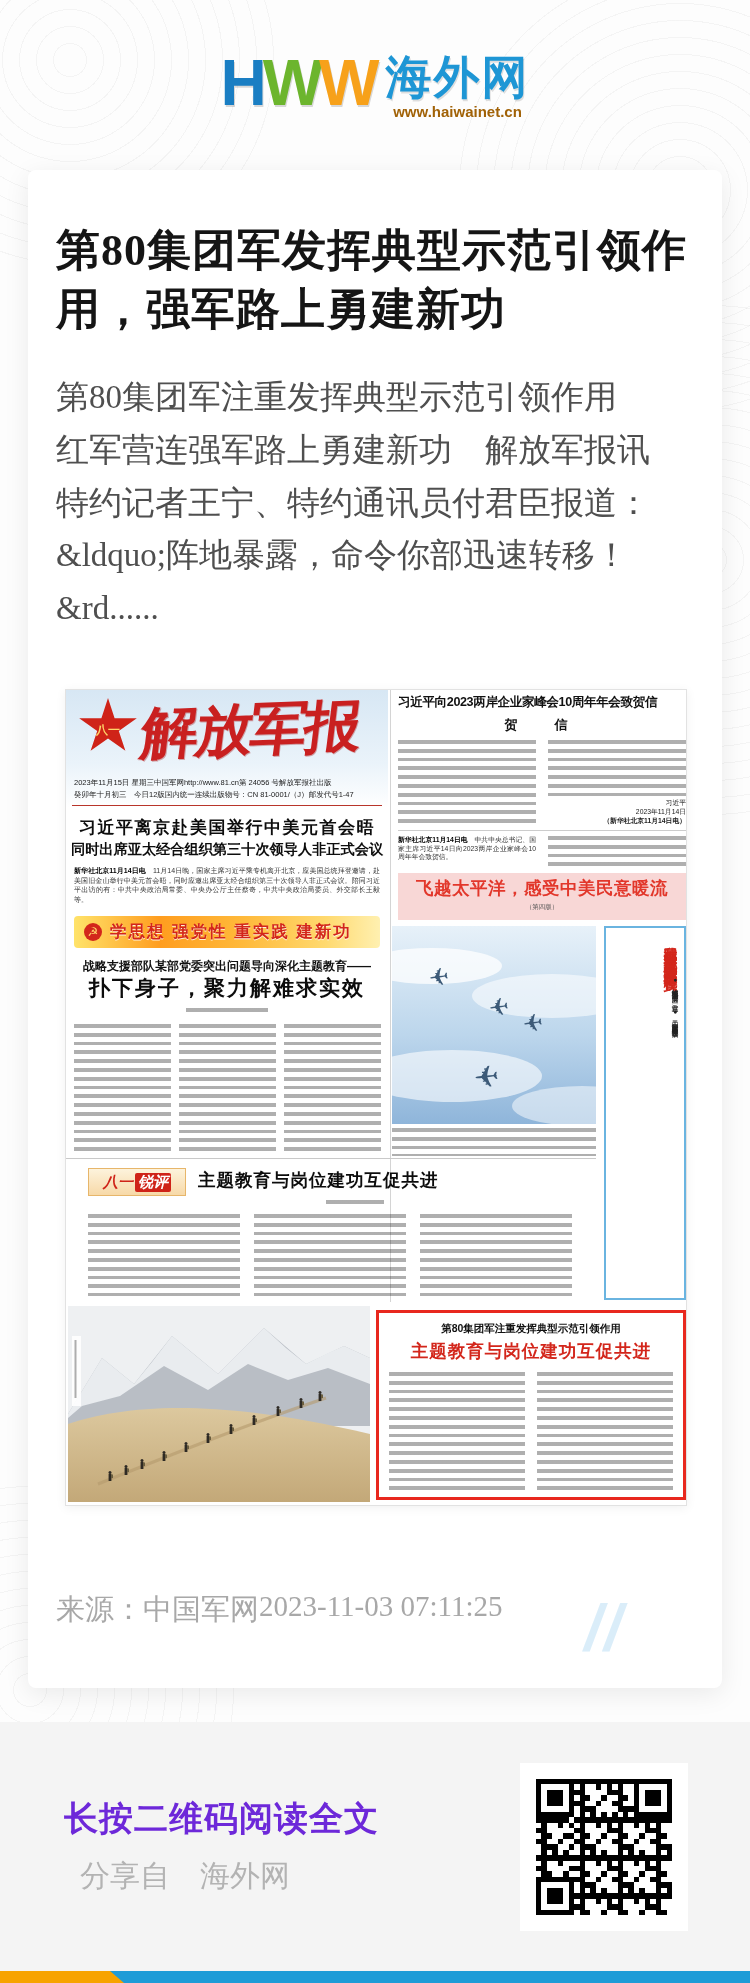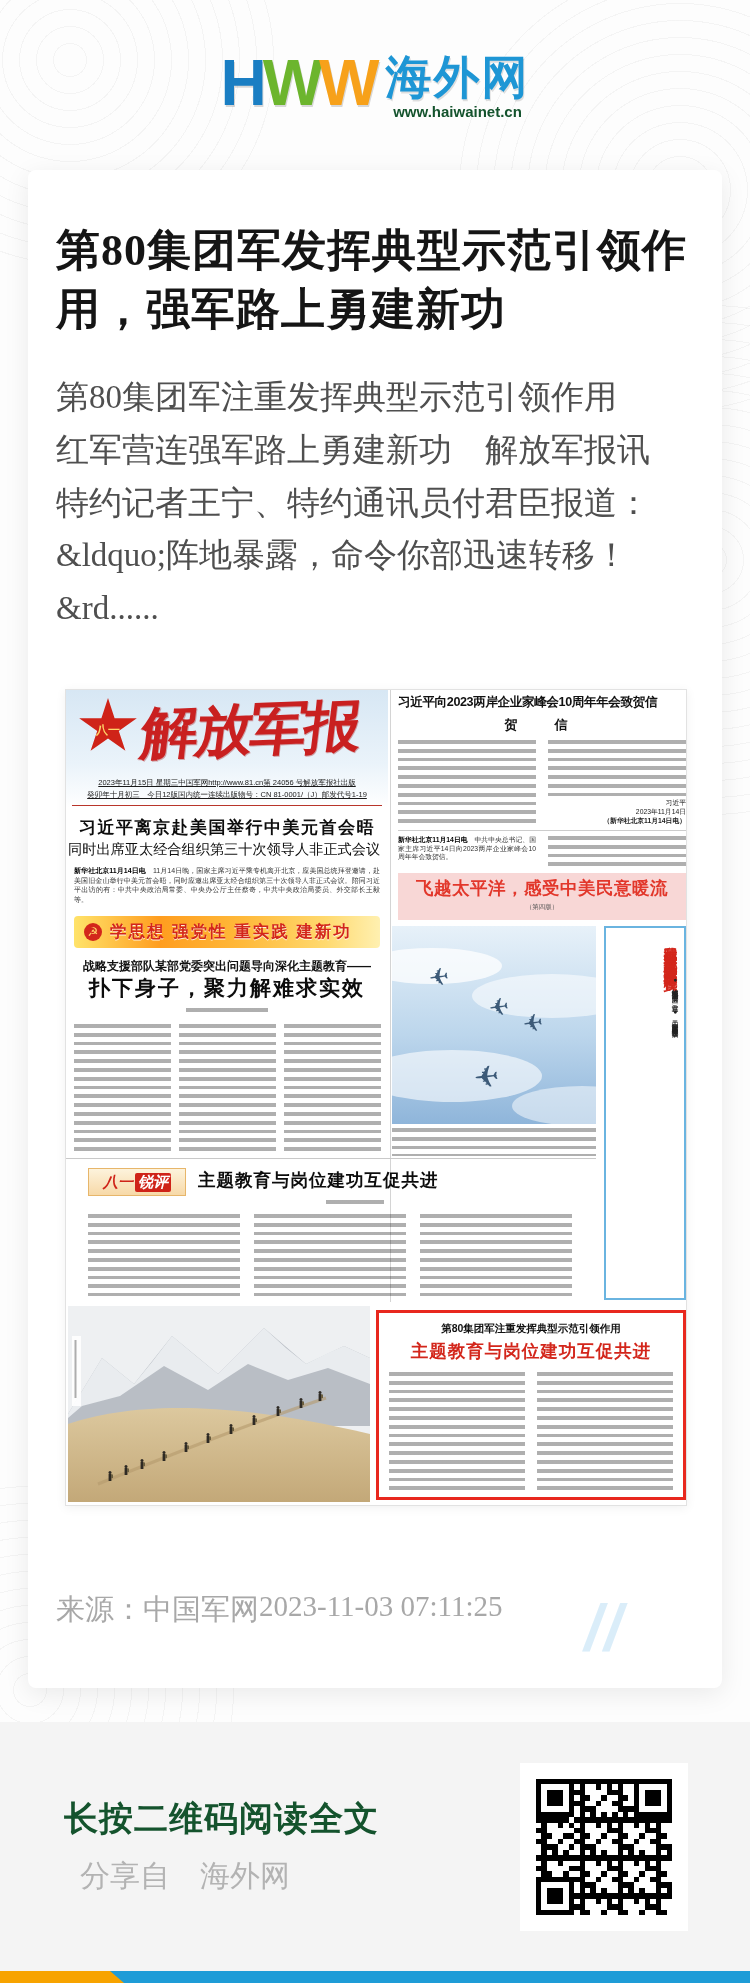--- a/index.html
+++ b/index.html
@@ -19,21 +19,21 @@
 
   
   .header{position:relative;height:170px;display:flex;align-items:center;justify-content:center;}
   .logo{display:flex;align-items:flex-start;gap:10px;font-family:"Liberation Sans","DejaVu Sans",sans-serif;}
   .logo-letters{font-weight:bold;font-size:64px;line-height:64px;letter-spacing:-4px;
     text-shadow:1px 2px 0 rgba(0,0,0,.15);}
   .lh{color:#1a7ec3;} .lw1{color:#6cb52d;} .lw2{color:#f7a11a;}
   .logo-right{display:flex;flex-direction:column;align-items:center;margin-top:2px;}
   .logo-cn{color:#1e96d5;font-size:46px;line-height:48px;font-weight:bold;letter-spacing:2px;
     text-shadow:1px 2px 0 rgba(0,0,0,.12);}
-  .logo-url{color:#14532d;font-size:15px;font-weight:bold;margin-top:2px;
+  .logo-url{color:#a16207;font-size:15px;font-weight:bold;margin-top:2px;
     font-family:"Liberation Sans","DejaVu Sans",sans-serif;}
 
   
   .card{position:relative;margin:0 28px;background:#fff;border-radius:8px;
     box-shadow:0 6px 26px rgba(0,0,0,.08);
     padding:52px 24px 58px 24px;min-height:1442px;box-sizing:border-box;}
   .card-title{margin:0 4px;font-size:44px;line-height:1.33;font-weight:bold;color:#151515;letter-spacing:1px;}
   .card-excerpt{margin:32px 4px 0 4px;font-size:33px;line-height:1.6;color:#4f4f4f;}
 
   
@@ -45,21 +45,21 @@
   .micro b{color:#000;}
   .np-masthead{left:0;top:0;width:322px;height:118px;background:linear-gradient(180deg,#d7e7f4 0%,#eaf3fa 62%,#ffffff 100%);}
   .np-star{position:absolute;left:12px;top:8px;width:60px;height:58px;background:#cf2318;
     clip-path:polygon(50% 0%,61% 35%,98% 35%,68% 57%,79% 91%,50% 70%,21% 91%,32% 57%,2% 35%,39% 35%);
     display:flex;align-items:center;justify-content:center;}
   .np-star span{color:#ffd76a;font-size:12px;font-weight:bold;margin-top:6px;}
   .np-paper-title{position:absolute;left:76px;top:0px;font-size:57px;line-height:80px;font-weight:bold;color:#c92020;
     font-family:"Liberation Serif","DejaVu Serif",serif;transform:skewX(-9deg) rotate(-2deg);letter-spacing:-3px;
     text-shadow:1px 1px 0 rgba(160,20,20,.35);}
   .np-dateline{left:8px;top:88px;width:306px;display:flex;flex-direction:column;gap:2px;font-size:7.5px;color:#1a1a1a;}
-  .np-dateline .row{display:flex;justify-content:center;white-space:nowrap;text-decoration:underline;}
+  .np-dateline .row{display:flex;justify-content:flex-start;white-space:nowrap;}
   .np-mast-rule{left:6px;top:115px;width:310px;border-top:1px solid #b8352b;}
   .np-vdiv{left:324px;top:0;height:612px;border-left:1px solid #d4d4d4;}
   .np-r-headline{left:332px;top:4px;width:288px;font-size:12.6px;font-weight:bold;color:#111;
     white-space:nowrap;letter-spacing:-.4px;}
   .np-r-sub{left:332px;top:26px;width:288px;text-align:center;font-size:13px;font-weight:bold;letter-spacing:12px;color:#111;}
   .np-r-col1{left:332px;top:50px;width:138px;height:88px;}
   .np-r-col2{left:482px;top:50px;width:138px;height:56px;}
   .np-r-sign{left:470px;top:108px;width:150px;text-align:right;font-size:6.8px;line-height:9px;color:#222;}
   .np-r-rule{left:332px;top:140px;width:288px;border-top:1px solid #ccc;}
   .np-r-intro{left:332px;top:146px;width:138px;height:34px;font-size:6.8px;line-height:8.6px;}
@@ -72,21 +72,21 @@
   .np-jets{left:326px;top:236px;width:204px;height:198px;overflow:hidden;}
   .np-jets-cap{left:326px;top:438px;width:204px;height:28px;}
 
   .np-vert{left:538px;top:236px;width:82px;height:374px;border:2px solid #6ab4e0;padding:8px 5px;
     writing-mode:vertical-rl;display:flex;gap:7px;}
   .np-vert .vt{font-size:13.5px;font-weight:bold;color:#d3261b;letter-spacing:1.5px;
     font-family:"Liberation Serif","DejaVu Serif",serif;}
   .np-vert .vb{font-size:6.6px;line-height:8.5px;color:#222;letter-spacing:.5px;}
 
   .np-lhead1{left:4px;top:126px;width:314px;text-align:center;font-size:17px;font-weight:bold;color:#0d0d0d;letter-spacing:1.5px;}
-  .np-lhead2{left:2px;top:150px;width:318px;font-size:14.2px;font-weight:normal;color:#0d0d0d;}
+  .np-lhead2{left:2px;top:150px;width:318px;text-align:center;font-size:14.2px;font-weight:bold;color:#0d0d0d;}
   .np-lbody{left:8px;top:176px;width:306px;}
   .np-banner{left:8px;top:226px;width:306px;height:32px;border-radius:4px;
     background:linear-gradient(90deg,#ffe36a 0%,#ff9d1f 28%,#ffb93a 55%,#ffd96e 82%,#fff0b0 100%);
     display:flex;align-items:center;gap:8px;padding-left:10px;}
   .np-banner .emblem{width:18px;height:18px;border-radius:50%;background:#d3261b;color:#ffd76a;
     display:flex;align-items:center;justify-content:center;font-size:12px;}
   .np-banner .bt{font-size:16.5px;font-weight:bold;color:#d3261b;letter-spacing:2px;
     text-shadow:0 1px 0 rgba(255,255,255,.8);}
   .np-kicker{left:8px;top:268px;width:306px;text-align:center;font-size:12px;font-weight:bold;color:#111;}
   .np-bighead{left:8px;top:284px;width:306px;text-align:center;font-size:21px;font-weight:bold;color:#0c0c0c;letter-spacing:2px;
@@ -118,21 +118,21 @@
 
   
   .source-row{margin:84px 4px 0 4px;font-size:29px;color:#a8a8a8;display:flex;}
   .slashes{position:absolute;right:98px;bottom:30px;font-size:64px;line-height:60px;font-weight:bold;font-style:italic;
     color:#daedf9;font-family:"Liberation Sans","DejaVu Sans",sans-serif;letter-spacing:2px;}
 
   
   .footer{position:absolute;left:0;top:1722px;width:750px;height:249px;background:#f4f4f4;
     display:flex;align-items:center;justify-content:space-between;box-sizing:border-box;padding:0 62px 0 64px;}
   .foot-left{display:flex;flex-direction:column;}
-  .foot-tip{font-size:34px;font-weight:bold;color:#14532d;letter-spacing:1px;}
+  .foot-tip{font-size:34px;font-weight:bold;color:#6d28d9;letter-spacing:1px;}
   .foot-share{font-size:30px;color:#b3b3b3;margin-top:14px;margin-left:16px;}
   .qr-box{width:168px;height:168px;background:#fff;display:flex;align-items:center;justify-content:center;}
 
   
   .bottom-bar{position:absolute;left:0;top:1971px;width:750px;height:12px;background:#1e9cd7;}
   .bottom-bar .orange{position:absolute;left:0;top:0;height:100%;width:124px;background:#f7a300;
     clip-path:polygon(0 0,calc(100% - 14px) 0,100% 100%,0 100%);}
 </style>
 </head>
 <body>
@@ -167,21 +167,21 @@
     <div class="np-abs np-dateline">
       <div class="row">
         <span>2023年11月15日 星期三</span>
         <span>中国军网http://www.81.cn</span>
         <span>第 24056 号</span>
         <span>解放军报社出版</span>
       </div>
       <div class="row">
         <span>癸卯年十月初三　今日12版</span>
         <span>国内统一连续出版物号：CN 81-0001/（J）</span>
-        <span>邮发代号1-19</span>
+        <span>邮发代号1-47</span>
       </div>
     </div>
     <div class="np-abs np-mast-rule"></div>
     <div class="np-abs np-vdiv"></div>
 
     <div class="np-abs np-r-headline">习近平向2023两岸企业家峰会10周年年会致贺信</div>
     <div class="np-abs np-r-sub">贺　信</div>
     <div class="np-abs np-r-col1 tx"></div>
     <div class="np-abs np-r-col2 tx"></div>
     <div class="np-abs np-r-sign">

